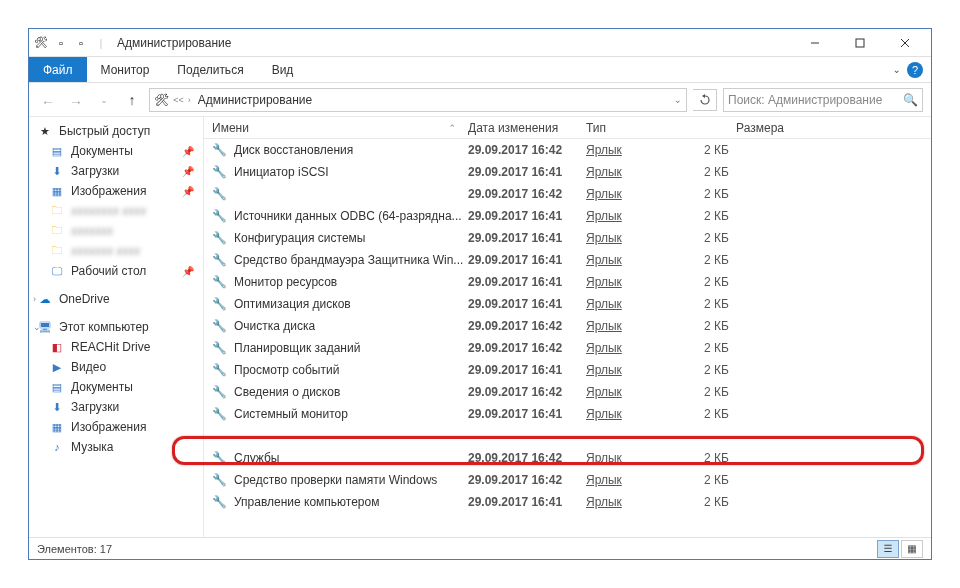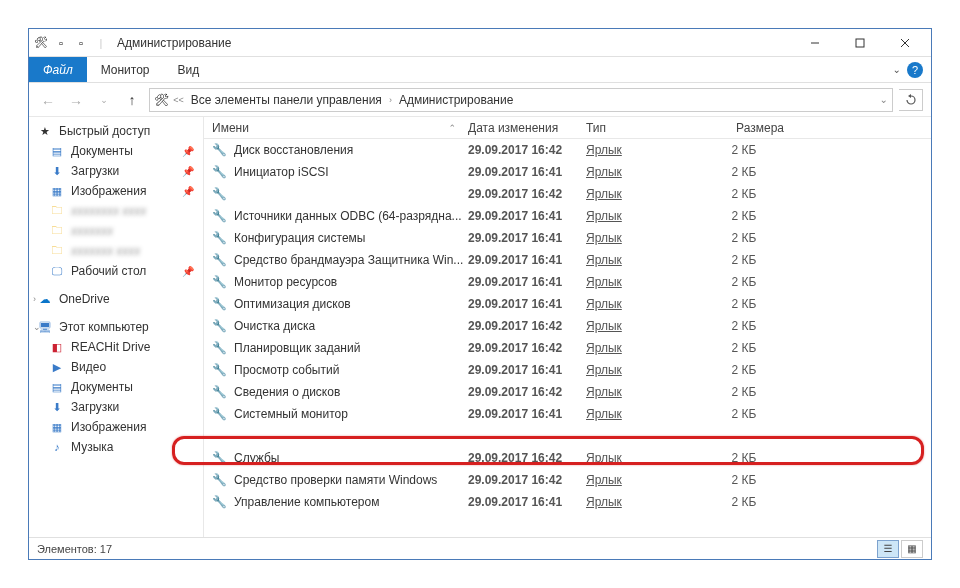--- a/index.html
+++ b/index.html
@@ -6,21 +6,21 @@
 body { background: #fff; width: 960px; height: 588px; position: relative; }
 .window { position: absolute; top: 28px; left: 28px; width: 904px; height: 532px; border: 1px solid #4a7ab8; background: #fff; display: flex; flex-direction: column; }
 .titlebar { height: 28px; display: flex; align-items: center; padding: 0 4px; border-bottom: 1px solid #e0e0e0; }
 .titlebar .tb-icons { display: flex; gap: 4px; align-items: center; }
 .titlebar .tb-icons .ico { width: 16px; height: 16px; display: flex; align-items: center; justify-content: center; font-size: 11px; }
 .titlebar .title { margin-left: 8px; font-size: 12px; color: #333; }
 .titlebar .winctl { margin-left: auto; display: flex; }
 .titlebar .winctl .btn { width: 45px; height: 26px; display: flex; align-items: center; justify-content: center; font-size: 12px; color: #333; }
 .ribbon { height: 26px; display: flex; align-items: center; border-bottom: 1px solid #e0e0e0; }
 .ribbon .tab { padding: 0 14px; height: 100%; display: flex; align-items: center; font-size: 12px; color: #333; }
-.ribbon .tab.file { background: #1979ca; color: #fff; font-style: italic; }
+.ribbon .tab.file { background: #1979ca; color: #fff; }
 .ribbon .expand { margin-left: auto; padding: 0 8px; display: flex; align-items: center; gap: 6px; }
 .ribbon .expand .help { width: 16px; height: 16px; border-radius: 50%; background: #1979ca; color: #fff; display: flex; align-items: center; justify-content: center; font-size: 11px; }
 .addr { height: 34px; display: flex; align-items: center; padding: 4px 8px; gap: 6px; border-bottom: 1px solid #e8e8e8; }
 .addr .navbtn { width: 22px; height: 22px; display: flex; align-items: center; justify-content: center; color: #aaa; font-size: 14px; }
 .addr .navbtn.enabled { color: #333; }
 .addr .bar { flex: 1; height: 24px; border: 1px solid #ccc; display: flex; align-items: center; padding: 0 4px; gap: 4px; font-size: 12px; }
 .addr .bar .crumb { padding: 0 3px; color: #333; }
 .addr .bar .sep { color: #888; font-size: 9px; }
 .addr .refresh { width: 24px; height: 22px; display: flex; align-items: center; justify-content: center; border: 1px solid #ccc; border-left: none; }
 .addr .search { width: 200px; height: 24px; border: 1px solid #ccc; display: flex; align-items: center; padding: 0 4px; font-size: 12px; color: #888; }
@@ -40,21 +40,21 @@
 .cols .c2 { width: 118px; }
 .cols .c3 { width: 118px; }
 .cols .c4 { width: 80px; text-align: right; }
 .cols .sort { margin-left: auto; margin-right: 12px; font-size: 9px; color: #888; }
 .rows { flex: 1; overflow: hidden; position: relative; }
 .row { display: flex; align-items: center; height: 22px; padding-left: 8px; font-size: 12px; color: #333; }
 .row .c1 { width: 256px; display: flex; align-items: center; gap: 6px; }
 .row .c1 .fico { width: 16px; height: 16px; display: flex; align-items: center; justify-content: center; font-size: 12px; }
 .row .c2 { width: 118px; color: #555; font-weight: bold; }
 .row .c3 { width: 118px; color: #555; text-decoration: underline; }
-.row .c4 { width: 80px; text-align: center; color: #555; }
+.row .c4 { width: 80px; text-align: left; color: #555; }
 .row.hidden { visibility: hidden; }
 .highlight { position: absolute; border: 3px solid #d62020; border-radius: 12px; pointer-events: none; left: 172px; top: 436px; width: 752px; height: 29px; box-shadow: 0 0 2px rgba(214,32,32,.5); }
 .status { height: 22px; border-top: 1px solid #e0e0e0; display: flex; align-items: center; padding: 0 8px; font-size: 11px; color: #444; }
 .status .views { margin-left: auto; display: flex; gap: 2px; }
 .status .views .v { width: 22px; height: 18px; border: 1px solid #ccc; display: flex; align-items: center; justify-content: center; font-size: 10px; }
 .status .views .v.active { background: #cde6f7; border-color: #7da2ce; }
 svg { display: block; }
 </style>
 </head>
 <body>
@@ -85,46 +85,50 @@
             <line x1="1" y1="1" x2="9" y2="9" stroke="#333"></line>
             <line x1="9" y1="1" x2="1" y2="9" stroke="#333"></line>
           </svg>
         </div>
     </div>
   </div>
 
   <div class="ribbon">
     <div class="tab file">Файл</div>
     <div class="tab">Монитор</div>
+    <div class="tab">Поделиться</div>
     <div class="tab">Вид</div>
     <div class="expand">
       <span style="font-size:10px;color:#555">⌄</span>
       <span class="help">?</span>
     </div>
   </div>
 
   <div class="addr">
     <div class="navbtn">←</div>
     <div class="navbtn">→</div>
     <div class="navbtn" style="font-size:9px">⌄</div>
     <div class="navbtn enabled">↑</div>
     <div class="bar">
       <span>🛠</span>
       <span class="sep">&lt;&lt;</span>
-      <span class="crumb">Все элементы панели управления</span>
       <span class="sep">›</span>
       <span class="crumb">Администрирование</span>
       <span style="margin-left:auto;font-size:10px;color:#888">⌄</span>
     </div>
     <div class="refresh">
         <svg width="12" height="12" viewBox="0 0 12 12">
           <path d="M6 2 A4 4 0 1 1 2 6" fill="none" stroke="#555" stroke-width="1.2"></path>
           <path d="M6 0 L6 4 L3 2 Z" fill="#555"></path>
         </svg>
       </div>
+    <div class="search">
+      <span>Поиск: Администрирование</span>
+      <span class="sicon">🔍</span>
+    </div>
   </div>
 
   <div class="body">
     <div class="nav">
       <div class="item top">
           <span class="ico">★</span>
           <span>Быстрый доступ</span>
         </div>
       <div class="item">
           <span class="ico" style="color:#3a7bc8">▤</span>

